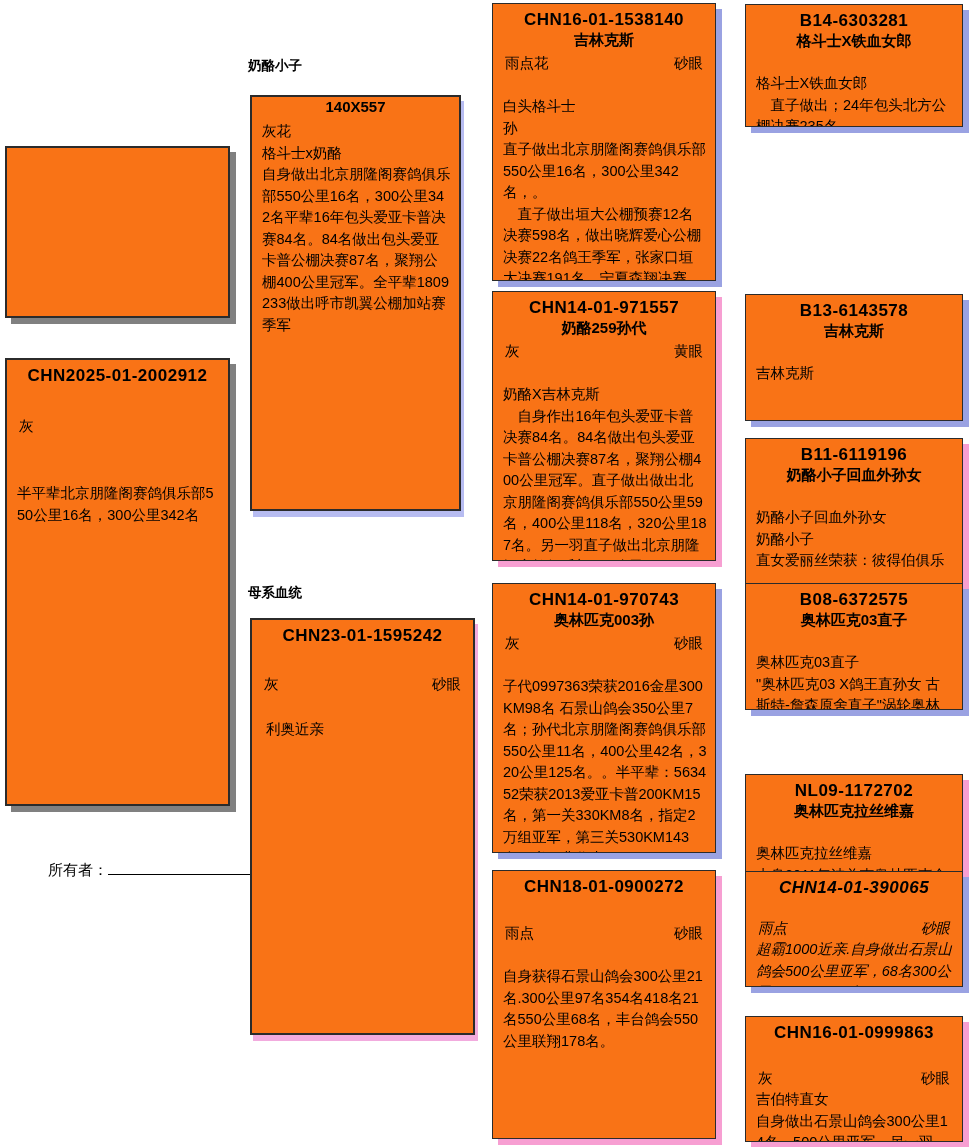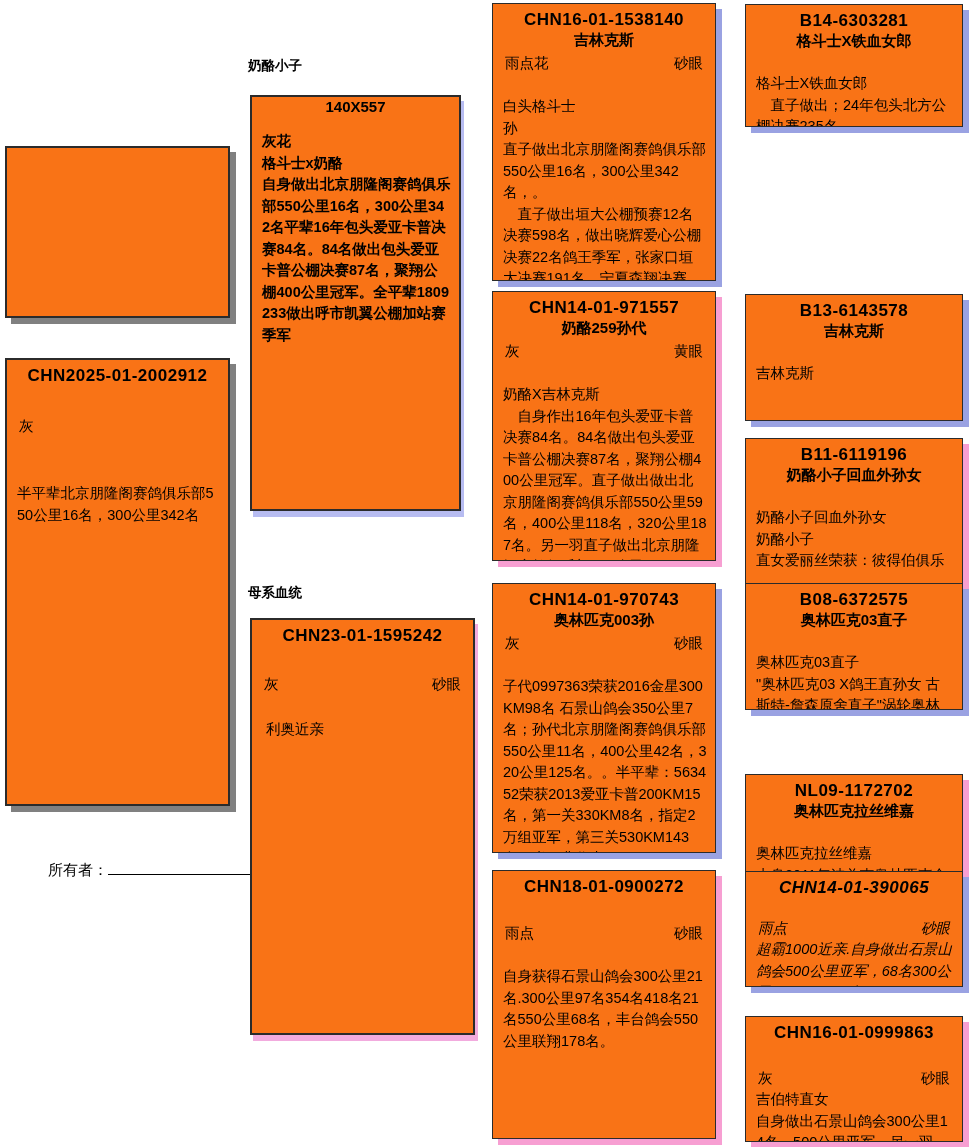--- a/index.html
+++ b/index.html
@@ -19,21 +19,21 @@
   .subtitle{font-weight:bold;font-size:15px;text-align:center;margin-top:1px;}
   .traits{display:flex;justify-content:space-between;padding:0 12px;font-size:14.5px;line-height:21px;}
   .body{padding:0 8px 0 10px;font-size:14.5px;line-height:21.5px;white-space:pre-wrap;word-break:break-all;}
   .blood-label{position:absolute;font-weight:bold;font-size:13.5px;}
   .owner{position:absolute;font-size:15px;}
   .owner .line{display:inline-block;width:148px;border-bottom:1.6px solid #000;height:14px;vertical-align:baseline;}
   .bucket{position:absolute;left:-20px;top:-9px;width:24px;height:22px;}
   
   .bx-subject .traits{margin-top:30px;}
   .bx-subject .body{margin-top:46px;}
-  .bx-sire .body{margin-top:16px;font-weight:bold;}
+  .bx-sire .body{margin-top:6px;}
   .bx-dam .traits{margin-top:28px;}
   .bx-dam .body{margin-top:24px;padding-left:14px;}
   .bx-ss .traits,.bx-sd .traits,.bx-ds .traits{margin-top:3px;}
   .bx-ss .body,.bx-sd .body,.bx-ds .body{margin-top:22px;}
   .bx-dd .traits{margin-top:26px;}
   .bx-dd .body{margin-top:22px;}
   .bx-sss .body,.bx-sds .body,.bx-sdd .body,.bx-dss .body,.bx-dsd .body{margin-top:22px;}
   .bx-ssd .body{margin-top:44px;}
   .bx-dds .traits{margin-top:20px;}
   .bx-dds .body{margin-top:0;}

